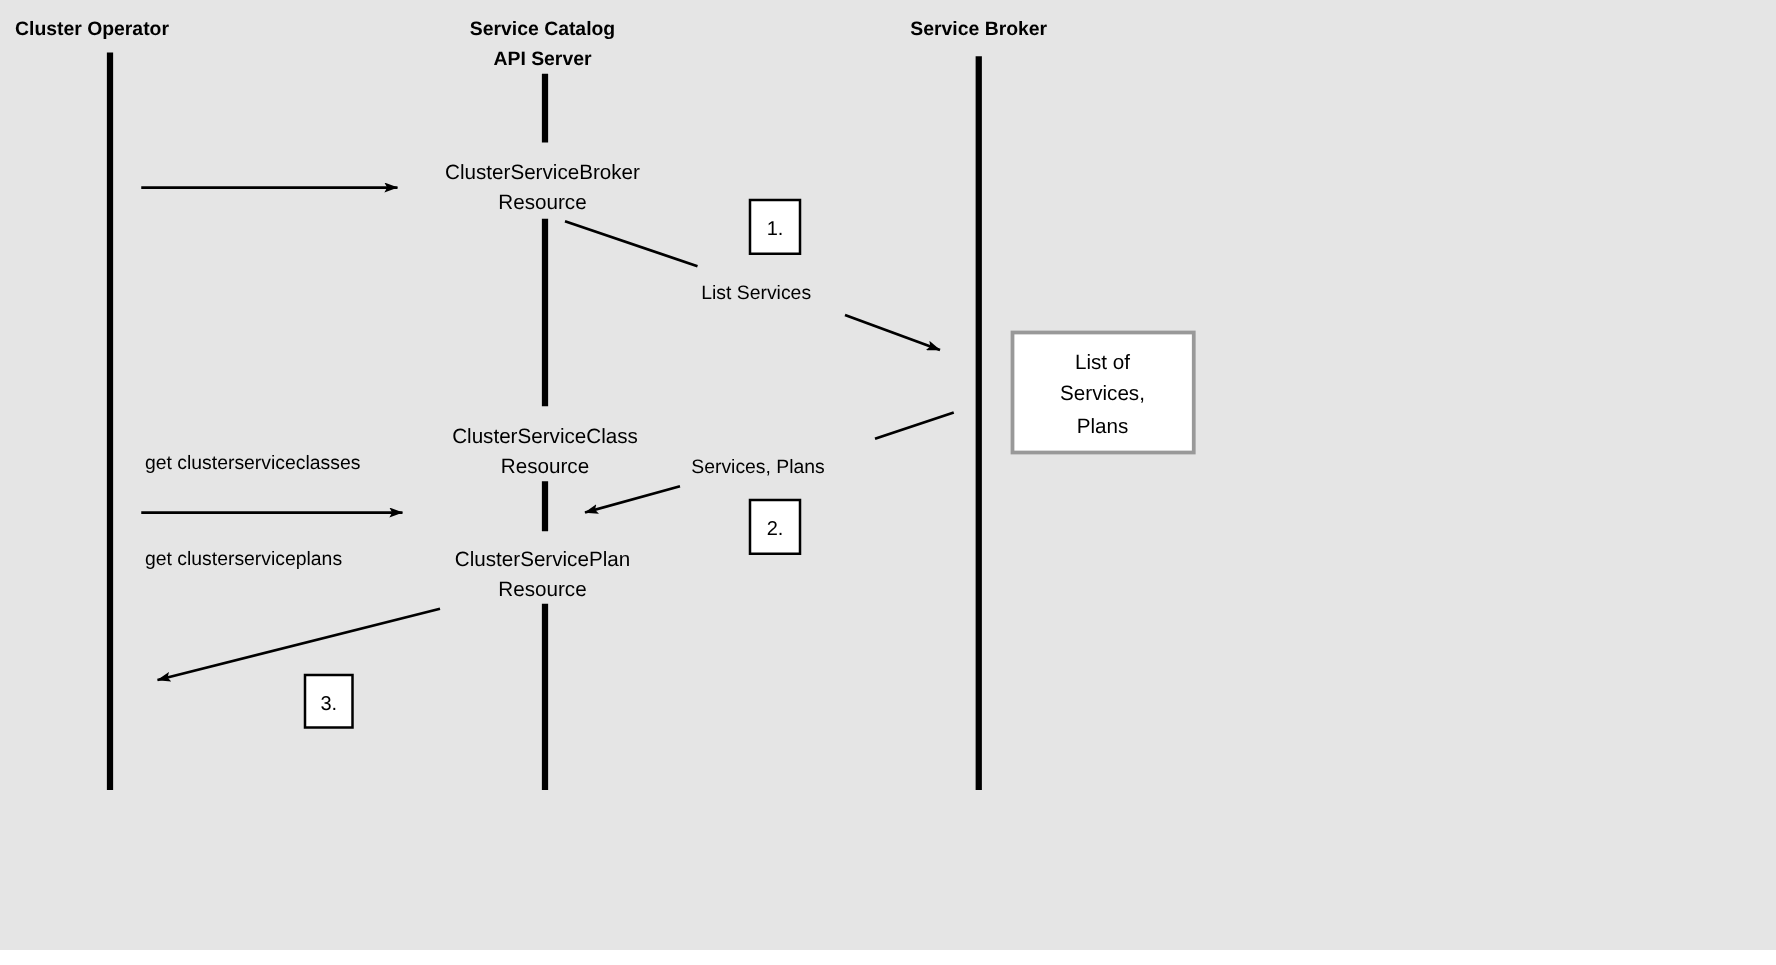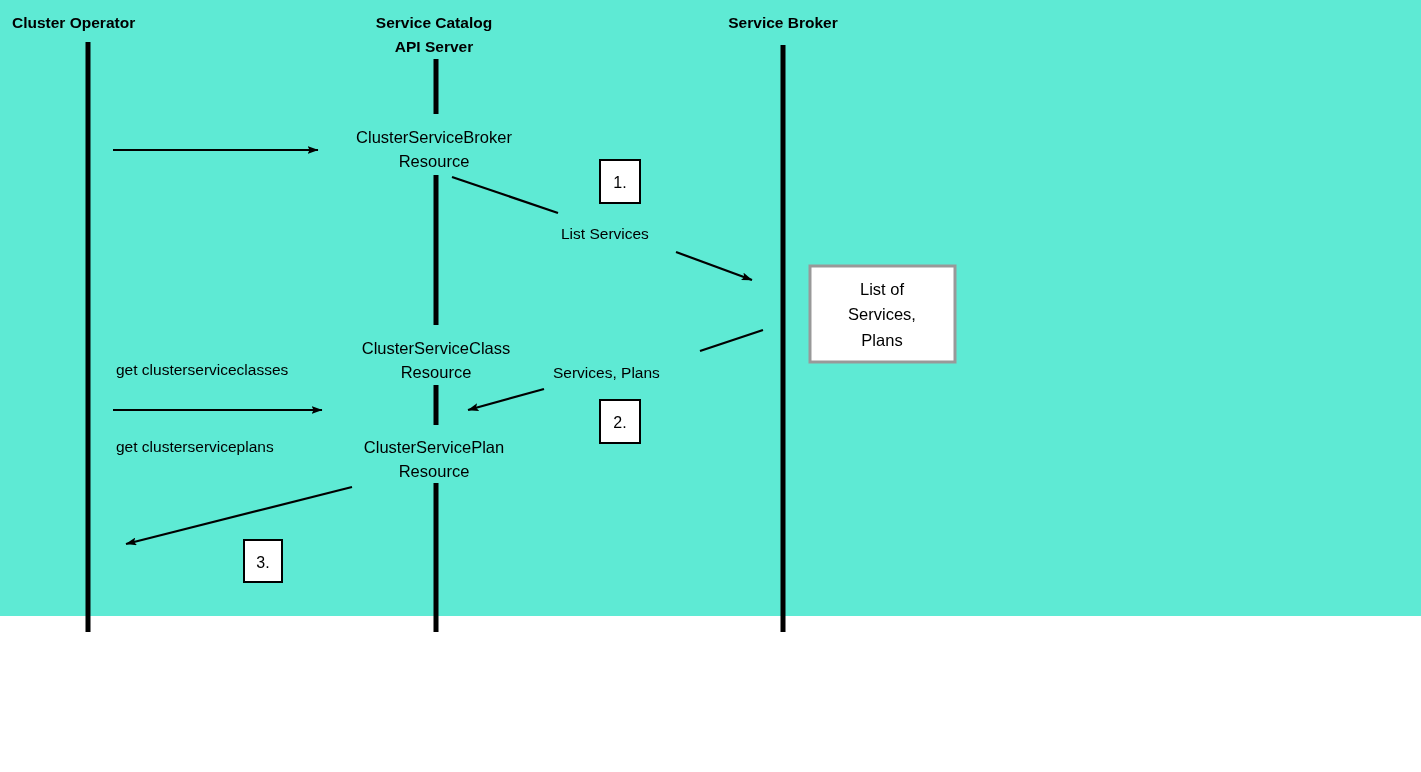--- a/index.html
+++ b/index.html
@@ -10,22 +10,22 @@
   }
   body {
     width: 1421px;
     height: 772px;
     font-family: "Liberation Sans", sans-serif;
     overflow: hidden;
   }
   #diagram-root {
     position: relative;
     width: 1421px;
-    height: 616px;
-    background: #5eead4;
+    height: 760px;
+    background: #e5e5e5;
   }
   svg#diagram-svg {
     position: absolute;
     top: 0;
     left: 0;
     width: 1421px;
     height: 772px;
     display: block;
   }
   .actor-title {

